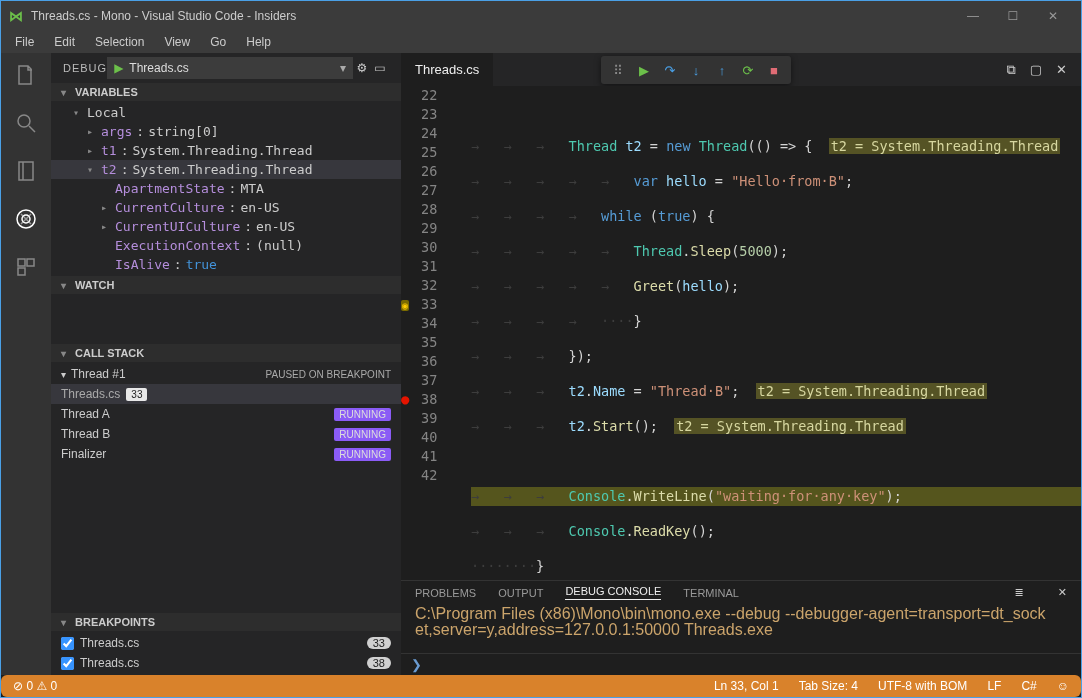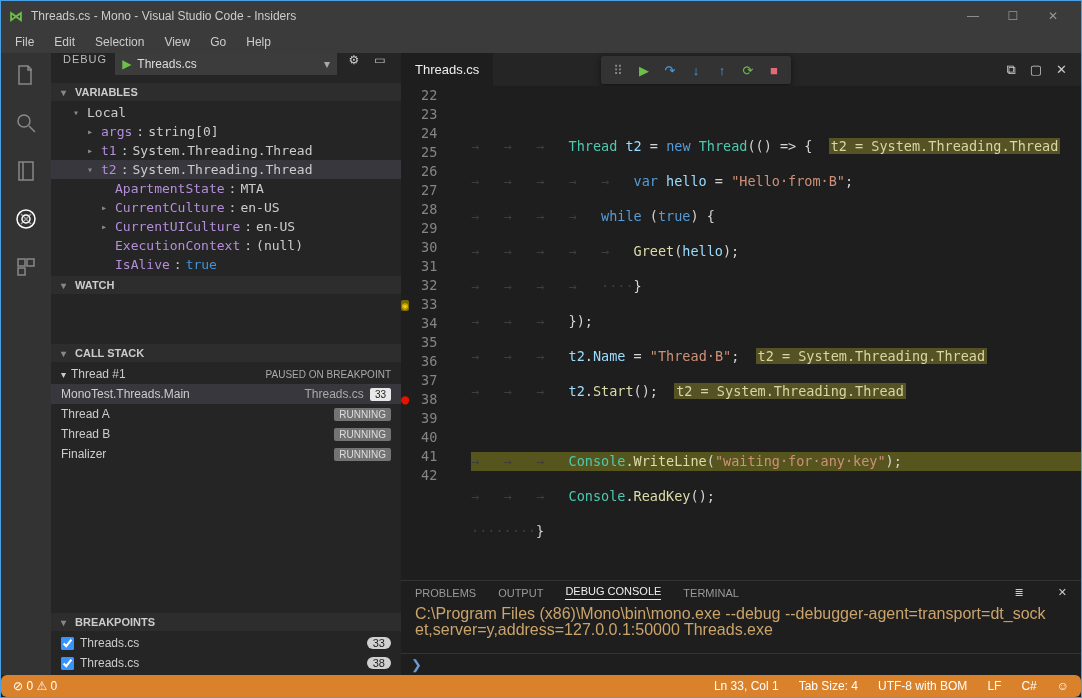--- a/index.html
+++ b/index.html
@@ -57,23 +57,22 @@
     width: 350px;
     background: #252526;
     display: flex;
     flex-direction: column;
     color: #ccc;
     font-size: 12px;
   }
   .debug-header {
     height: 30px;
     display: flex;
-    align-items: flex-start;
+    align-items: center;
     padding: 0 12px;
-    gap: 8px;
   }
   .debug-header .label { font-size: 11px; letter-spacing: 1px; color: #bbb; }
   .launch {
     display: flex;
     align-items: center;
     background: #3c3c3c;
     border: 1px solid #3c3c3c;
     height: 22px;
     padding: 0 6px;
     flex: 1;
@@ -105,21 +104,21 @@
   .tw { color:#888; font-size:10px; display:inline-block; width:10px; }
   .k-name { color: #b58edc; }
   .k-sep { color: #ccc; }
   .k-val { color: #ccc; }
   .k-type { color: #ccc; }
   .k-bool { color: #4393d9; }
   .callstack .row {
     display:flex; align-items:center; padding: 3px 10px; gap:6px; font-size:12px;
   }
   .callstack .row .name { flex:1; white-space:nowrap; overflow:hidden; text-overflow:ellipsis; }
-  .badge { background:#737373; color:#ddd; font-size:10px; padding:1px 5px; border-radius:2px; }
+  .badge { background:#8b5cf6; color:#ddd; font-size:10px; padding:1px 5px; border-radius:2px; }
   .badge.light { background:#e8e8e8; color:#222; }
   .thread-hdr { display:flex; padding:3px 10px; align-items:center; font-size:12px; }
   .thread-hdr .tw { color:#ccc; }
   .thread-hdr .st { margin-left:auto; color:#aaa; font-size:10px; }
   .bp-row { display:flex; align-items:center; padding:3px 10px; gap:6px; font-size:12px; }
   .bp-row input { accent-color: #3794ff; }
   .bp-row .ln { margin-left:auto; background:#d0d0d0; color:#222; border-radius:7px; padding:0 6px; font-size:11px; }
   .editor-area { flex:1; display:flex; flex-direction:column; background:#1e1e1e; }
   .editor-top { height: 33px; display:flex; align-items:center; background:#252526; position: relative;}
   .tab { height:33px; display:flex; align-items:center; padding:0 14px; background:#1e1e1e; color:#eee; font-size:13px; border-right:1px solid #252526;}
@@ -301,21 +300,20 @@
       <span class="tw">▾</span>
         <span>CALL STACK</span>
     </div>
     <div class="section-body callstack">
       <div class="thread-hdr">
         <span class="tw">▾</span>
         <span>Thread #1</span>
         <span class="st">PAUSED ON BREAKPOINT</span>
       </div>
       <div class="row sel" style="background:#37373d">
-        <span class="name">MonoTest.Threads.Main</span>
         <span style="color:#aaa">Threads.cs</span>
         <span class="badge light">33</span>
       </div>
       <div class="row">
         <span class="name">Thread A</span>
         <span class="badge">RUNNING</span>
       </div>
       <div class="row">
         <span class="name">Thread B</span>
         <span class="badge">RUNNING</span>
@@ -409,20 +407,21 @@
           <div class="line">39</div>
           <div class="line">40</div>
           <div class="line">41</div>
         <div class="line">42</div>
       </div>
       <div class="code">
 <div class="line"> </div>
 <div class="line"><span class="ws">→   →   →   </span><span class="c-cls">Thread</span> <span class="c-id">t2</span> = <span class="c-kw">new</span> <span class="c-cls">Thread</span>(() =&gt; {  <span class="hl-inl">t2 = System.Threading.Thread</span></div>
 <div class="line"><span class="ws">→   →   →   →   →   </span><span class="c-kw">var</span> <span class="c-id">hello</span> = <span class="c-str">"Hello·from·B"</span>;</div>
 <div class="line"><span class="ws">→   →   →   →   </span><span class="c-kw">while</span> (<span class="c-kw">true</span>) {</div>
+<div class="line"><span class="ws">→   →   →   →   →   </span><span class="c-cls">Thread</span>.<span class="c-mth">Sleep</span>(<span class="c-num">5000</span>);</div>
 <div class="line"><span class="ws">→   →   →   →   →   </span><span class="c-mth">Greet</span>(<span class="c-id">hello</span>);</div>
 <div class="line"><span class="ws">→   →   →   →   </span><span class="ws">····</span>}</div>
 <div class="line"><span class="ws">→   →   →   </span>});</div>
 <div class="line"><span class="ws">→   →   →   </span><span class="c-id">t2</span>.<span class="c-id">Name</span> = <span class="c-str">"Thread·B"</span>;  <span class="hl-inl">t2 = System.Threading.Thread</span></div>
 <div class="line"><span class="ws">→   →   →   </span><span class="c-id">t2</span>.<span class="c-mth">Start</span>();  <span class="hl-inl">t2 = System.Threading.Thread</span></div>
 <div class="line"> </div>
 <div class="line hl-exec"><span class="ws">→   →   →   </span><span class="c-cls">Console</span>.<span class="c-mth">WriteLine</span>(<span class="c-str">"waiting·for·any·key"</span>);</div>
 <div class="line"><span class="ws">→   →   →   </span><span class="c-cls">Console</span>.<span class="c-mth">ReadKey</span>();</div>
 <div class="line"><span class="ws">········</span>}</div>
 

